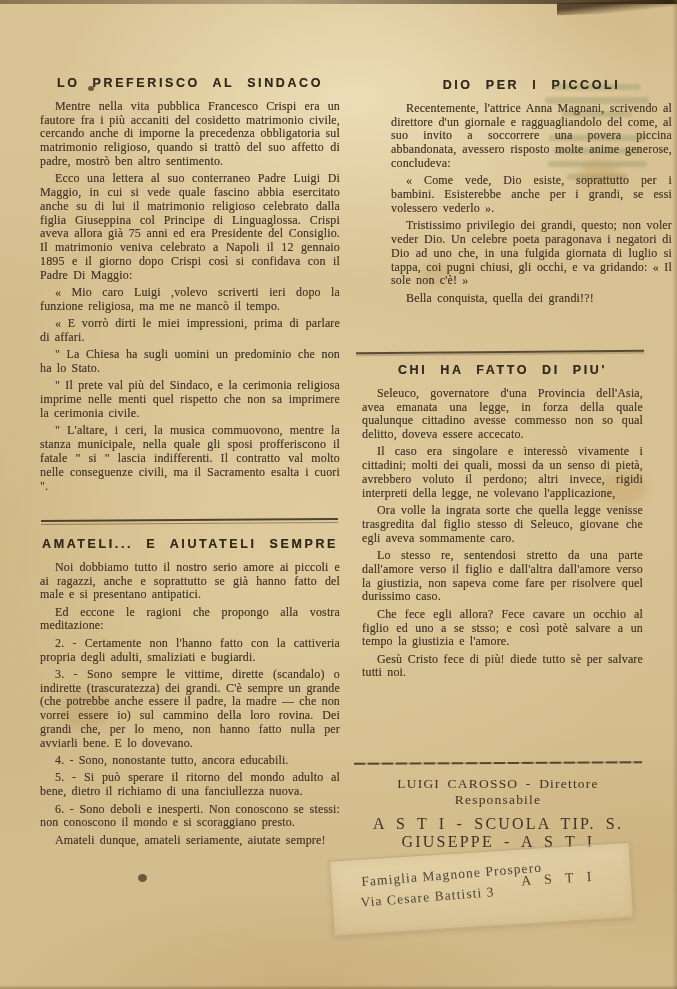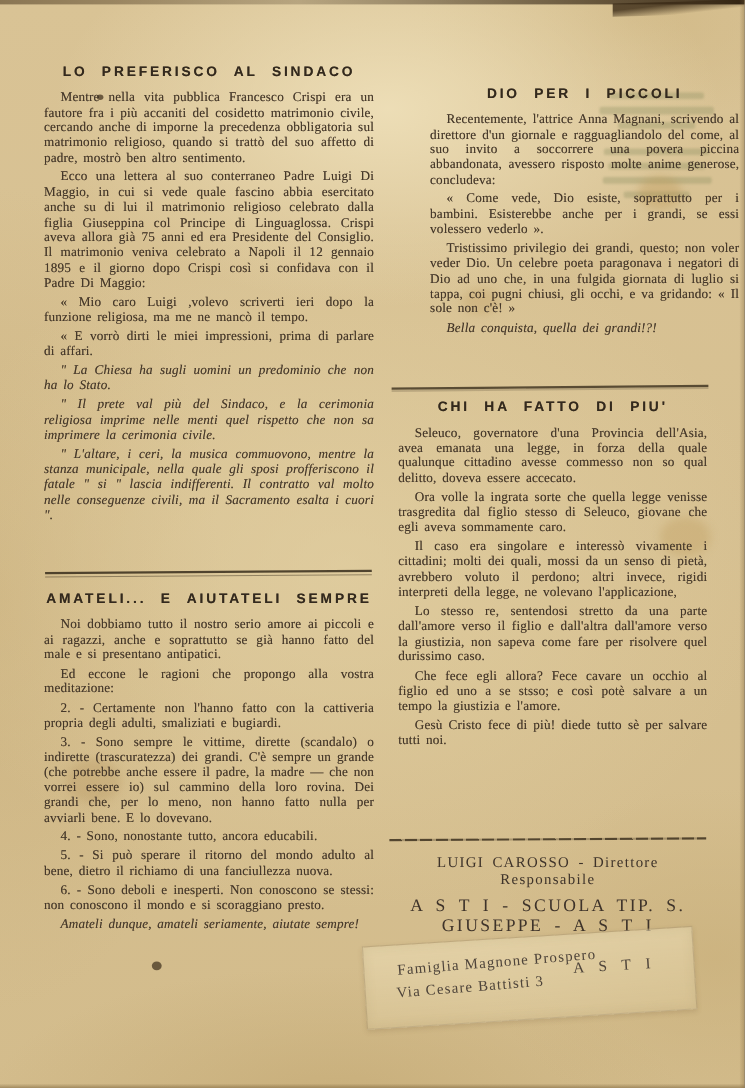--- a/index.html
+++ b/index.html
@@ -18,21 +18,21 @@
   }
   .edge-top{position:absolute;left:0;top:0;width:677px;height:4px;
     background:linear-gradient(90deg, rgba(74,55,30,.55), rgba(60,44,24,.25) 40%, rgba(46,32,16,.8) 92%, #2c1f10);}
   .edge-top-corner{position:absolute;right:0;top:0;width:120px;height:12px;
     background:linear-gradient(175deg,#3a2a16 30%, transparent 75%);opacity:.8;transform:skewY(-1.5deg);transform-origin:right top;}
   .edge-right{position:absolute;right:0;top:0;width:5px;height:989px;background:linear-gradient(90deg,transparent, rgba(120,95,55,.35));}
   .edge-bottom{position:absolute;left:0;bottom:0;width:677px;height:4px;background:linear-gradient(rgba(130,105,60,0), rgba(110,85,45,.45));}
 
   .col{position:absolute;text-align:justify;font-size:12px;line-height:13.8px;word-spacing:2px;letter-spacing:.15px;}
   .col p{margin:0 0 3.5px 0;text-indent:15px;text-shadow:0 0 .5px rgba(72,56,40,.55);}
-  .col p.italic{font-style:italic;}
+  .col p.italic{}
   h2.art-title{
     font-family:"Liberation Sans", sans-serif;
     font-size:12.5px;font-weight:bold;color:#33291d;
     text-align:center;letter-spacing:2.6px;word-spacing:7px;
     margin:0 0 9px 0;text-shadow:0 0 .6px rgba(50,40,26,.6);
   }
   .rule-double{position:absolute;height:2px;border-top:2.5px solid rgba(56,45,28,.85);border-bottom:1px solid rgba(56,45,28,.45);}
   .rule-heavy{position:absolute;height:0;border-top:2.5px solid rgba(56,45,28,.8);box-shadow:0 2px 0 rgba(56,45,28,.2);}
   .rule-wavy{position:absolute;height:2px;
     background:repeating-linear-gradient(90deg, rgba(60,48,30,.85) 0 11px, rgba(60,48,30,.3) 11px 14px);
@@ -81,21 +81,21 @@
     <div class="row" style="width:60px"></div>
   </div>
 
   <div class="speck" style="left:88px;top:86px;width:6px;height:5px;background:rgba(80,62,40,.8)"></div>
   <div class="speck" style="left:138px;top:874px;width:9px;height:8px;background:rgba(70,55,35,.75);filter:blur(.5px)"></div>
   <div class="stain" style="left:580px;top:160px;width:40px;height:30px;background:rgba(186,148,84,.35)"></div>
   <div class="stain" style="left:600px;top:470px;width:46px;height:36px;background:rgba(186,148,84,.3)"></div>
   <div class="stain" style="left:420px;top:262px;width:34px;height:24px;background:rgba(186,150,88,.28)"></div>
   <div class="stain" style="left:60px;top:690px;width:50px;height:40px;background:rgba(170,135,78,.25)"></div>
 
-  <section class="col" style="left:40px;top:59px;width:300px;">
+  <section class="col" style="left:40px;top:77px;width:300px;">
     <h2 class="art-title">LO PREFERISCO AL SINDACO</h2>
     <p>Mentre nella vita pubblica Francesco Crispi era un fautore fra i più accaniti del cosidetto matrimonio civile, cercando anche di imporne la precedenza obbligatoria sul matrimonio religioso, quando si trattò del suo affetto di padre, mostrò ben altro sentimento.</p>
     <p>Ecco una lettera al suo conterraneo Padre Luigi Di Maggio, in cui si vede quale fascino abbia esercitato anche su di lui il matrimonio religioso celebrato dalla figlia Giuseppina col Principe di Linguaglossa. Crispi aveva allora già 75 anni ed era Presidente del Consiglio. Il matrimonio veniva celebrato a Napoli il 12 gennaio 1895 e il giorno dopo Crispi così si confidava con il Padre Di Maggio:</p>
     <p>« Mio caro Luigi ,volevo scriverti ieri dopo la funzione religiosa, ma me ne mancò il tempo.</p>
     <p>« E vorrò dirti le miei impressioni, prima di parlare di affari.</p>
     <p class="italic">" La Chiesa ha sugli uomini un predominio che non ha lo Stato.</p>
     <p class="italic">" Il prete val più del Sindaco, e la cerimonia religiosa imprime nelle menti quel rispetto che non sa imprimere la cerimonia civile.</p>
     <p class="italic">" L'altare, i ceri, la musica commuovono, mentre la stanza municipale, nella quale gli sposi profferiscono il fatale " si " lascia indifferenti. Il contratto val molto nelle conseguenze civili, ma il Sacramento esalta i cuori ".</p>
   </section>
 
@@ -119,22 +119,22 @@
     <p>« Come vede, Dio esiste, soprattutto per i bambini. Esisterebbe anche per i grandi, se essi volessero vederlo ».</p>
     <p>Tristissimo privilegio dei grandi, questo; non voler veder Dio. Un celebre poeta paragonava i negatori di Dio ad uno che, in una fulgida giornata di luglio si tappa, coi pugni chiusi, gli occhi, e va gridando: « Il sole non c'è! »</p>
     <p class="italic">Bella conquista, quella dei grandi!?!</p>
   </section>
 
   <div class="rule-heavy" style="left:356px;top:351px;width:288px;transform:rotate(-.5deg)"></div>
 
   <section class="col" style="left:362px;top:364px;width:281px;">
     <h2 class="art-title">CHI HA FATTO DI PIU'</h2>
     <p>Seleuco, governatore d'una Provincia dell'Asia, avea emanata una legge, in forza della quale qualunque cittadino avesse commesso non so qual delitto, doveva essere accecato.</p>
+    <p>Il caso era singolare e interessò vivamente i cittadini; molti dei quali, mossi da un senso di pietà, avrebbero voluto il perdono; altri invece, rigidi interpreti della legge, ne volevano l'applicazione,</p>
     <p>Ora volle la ingrata sorte che quella legge venisse trasgredita dal figlio stesso di Seleuco, giovane che egli aveva sommamente caro.</p>
-    <p>Il caso era singolare e interessò vivamente i cittadini; molti dei quali, mossi da un senso di pietà, avrebbero voluto il perdono; altri invece, rigidi interpreti della legge, ne volevano l'applicazione,</p>
     <p>Lo stesso re, sentendosi stretto da una parte dall'amore verso il figlio e dall'altra dall'amore verso la giustizia, non sapeva come fare per risolvere quel durissimo caso.</p>
     <p>Che fece egli allora? Fece cavare un occhio al figlio ed uno a se stsso; e così potè salvare a un tempo la giustizia e l'amore.</p>
     <p>Gesù Cristo fece di più! diede tutto sè per salvare tutti noi.</p>
   </section>
 
   <div class="rule-wavy" style="left:354px;top:762px;width:288px;"></div>
   <div class="footer">
     <div class="line1"><span>LUIGI CAROSSO - </span><span class="role">Direttore Responsabile</span></div>
     <div class="line2">A S T I - SCUOLA TIP. S. GIUSEPPE - A S T I</div>
   </div>

